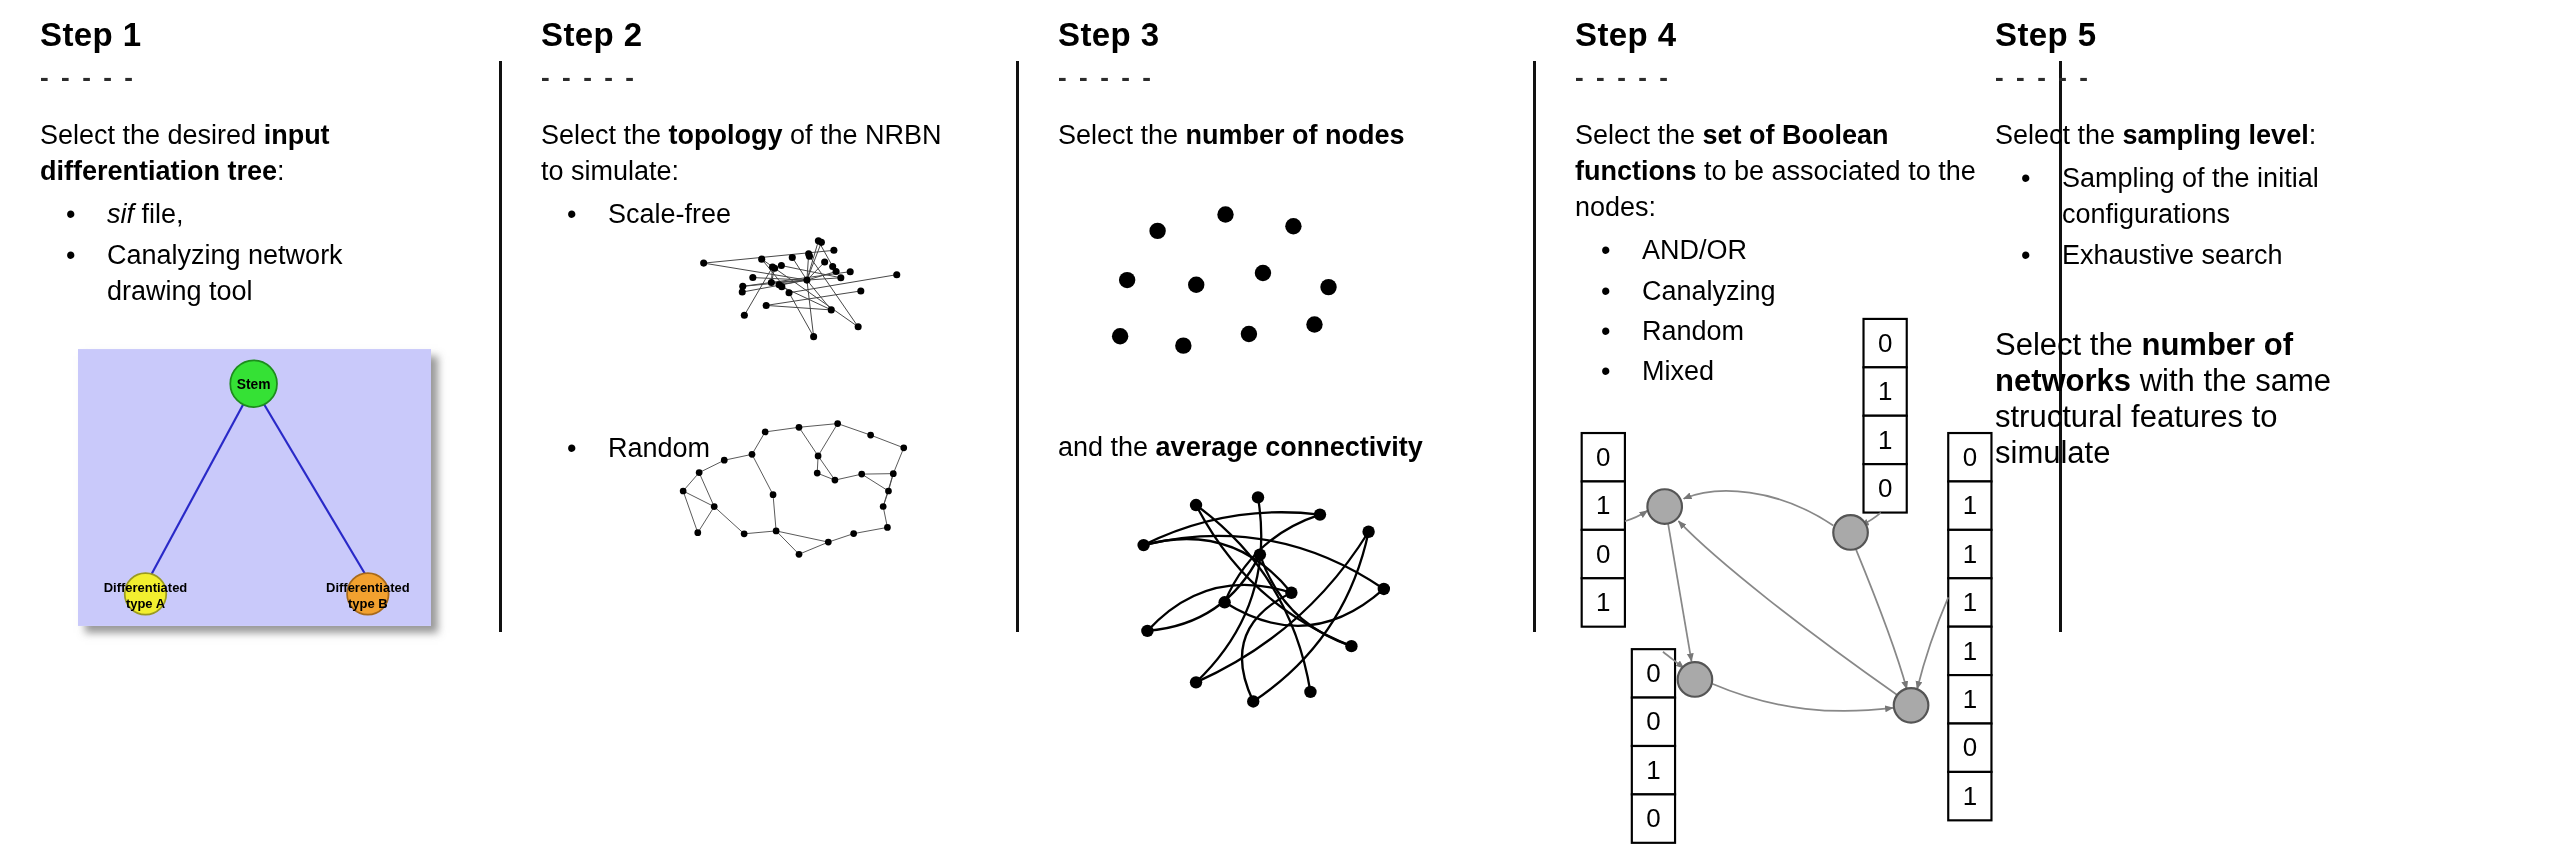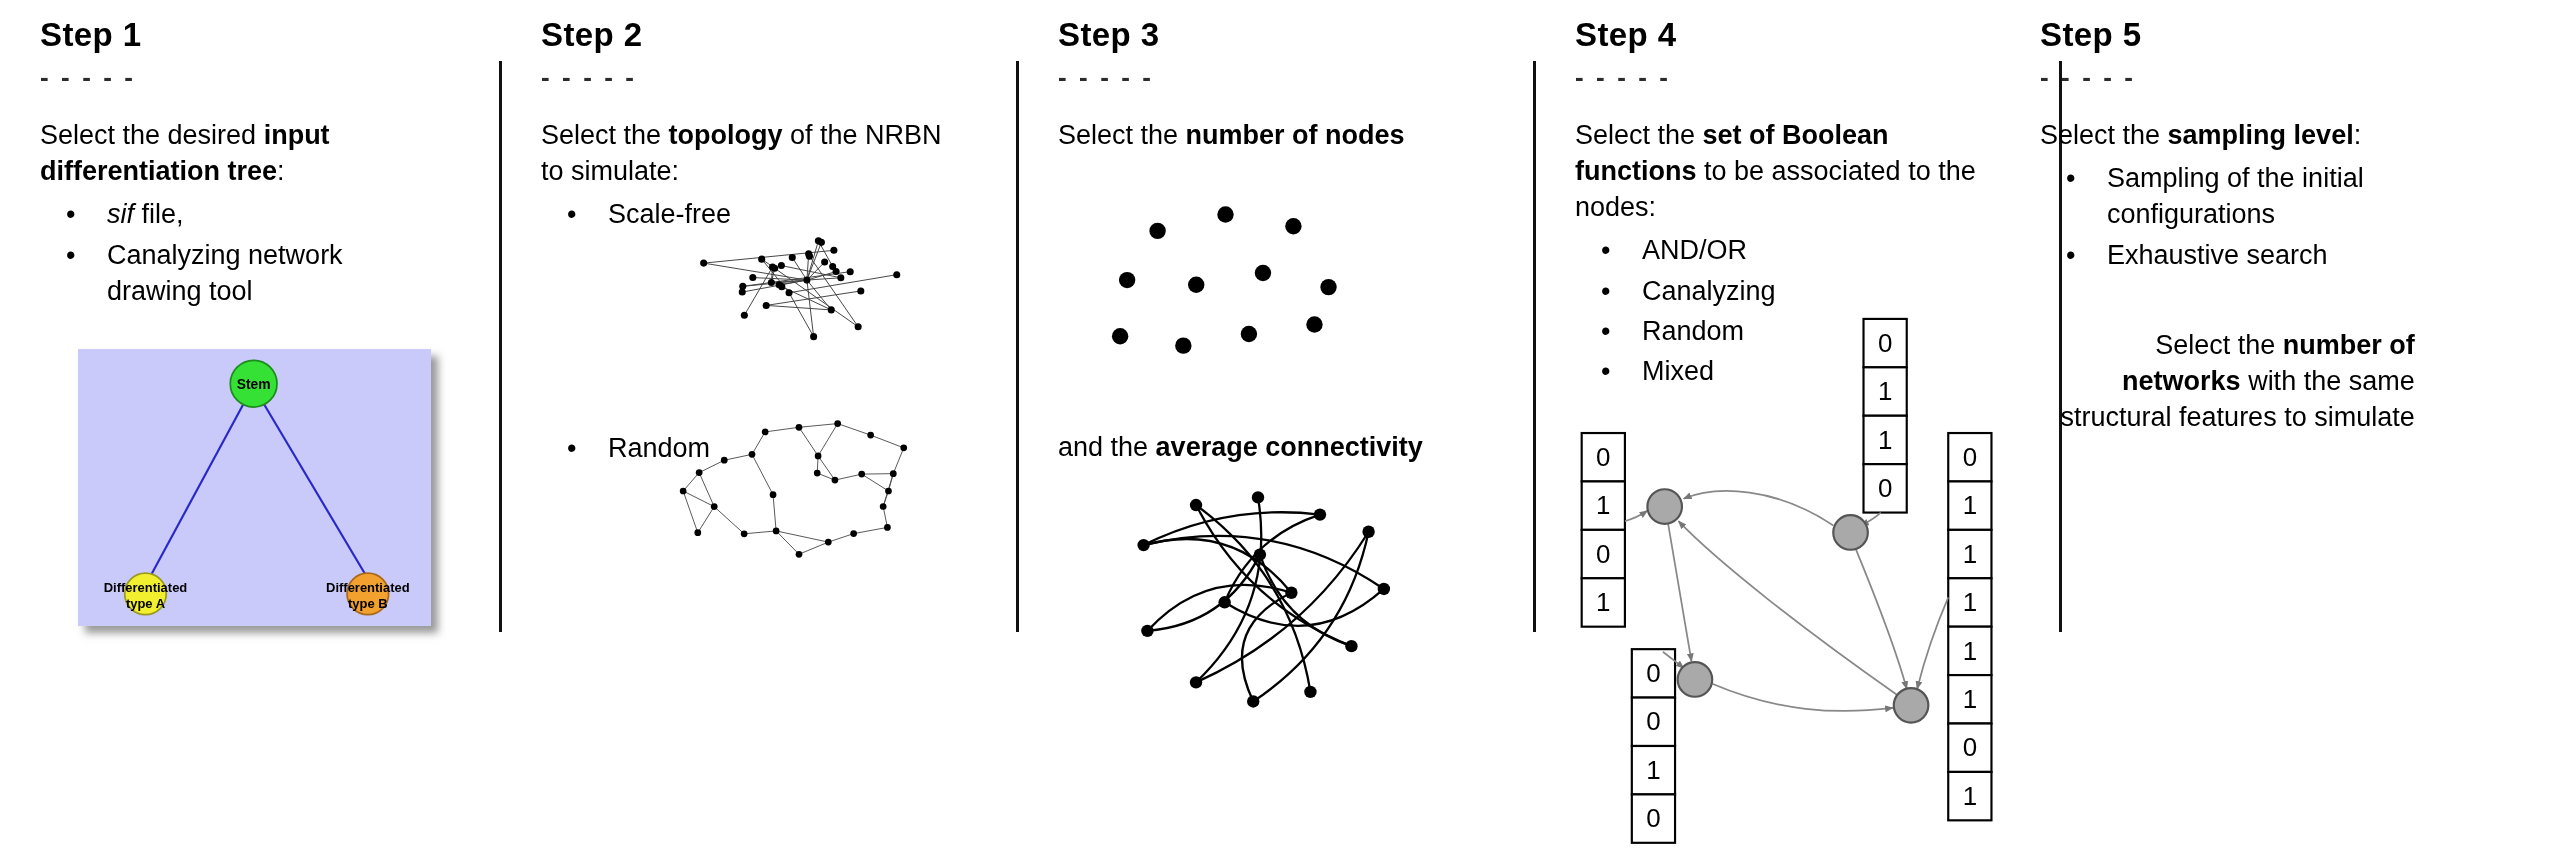--- a/index.html
+++ b/index.html
@@ -5,21 +5,21 @@
   * { box-sizing: border-box; margin: 0; padding: 0; }
   html, body { width: 2576px; height: 851px; background: #ffffff; color: #000;
     font-family: "Liberation Sans", sans-serif; }
   .canvas { position: relative; width: 2576px; height: 851px; overflow: hidden; background: #fff; }
 
   .col { position: absolute; top: 0; height: 851px; padding: 15.6px 17.3px 0 40px; }
   .col1 { left: 0;     width: 501px; }
   .col2 { left: 501px; width: 517px; }
   .col3 { left: 1018px; width: 517px; }
   .col4 { left: 1535px; width: 525px; }
-  .col5 { left: 2000px; width: 432px; }
+  .col5 { left: 1955px; width: 432px; }
 
   .divider { position: absolute; top: 61px; width: 2.6px; height: 571px; background: #111; }
   .d1 { left: 499px; } .d2 { left: 1016px; } .d3 { left: 1533px; } .d4 { left: 2059px; }
 
   .step-title { font-size: 33px; font-weight: bold; letter-spacing: 0.4px; }
   .dashes { font-size: 26px; font-weight: bold; color: #2b2b2b; letter-spacing: 2.6px; margin-top: 8.7px; }
 
   .intro { font-size: 27px; line-height: 36px; margin-top: 24px; }
   .intro b, .para2 b { font-weight: bold; }
   .col2 .intro { max-width: 415px; }
@@ -42,21 +42,21 @@
   .fig-random    { left: 143px; top: 398px; width: 310px; height: 186px; }
   .bullet-random { position: absolute; left: 40px; top: 426px; width: 277px; }
 
   .fig-dots   { left: 67px;  top: 177px; width: 281px; height: 212px; }
   .intro2     { position: absolute; left: 40px; top: 429px; font-size: 27px; line-height: 36px; }
   .fig-tangle { left: 97px; top: 476px; width: 286px; height: 244px; }
 
   .fig-boolnet { left: 42px; top: 312px; width: 452px; height: 536px; }
   .fig-boolnet svg { font-family: "Liberation Sans", sans-serif; }
 
-  .para2 { font-size: 27px; line-height: 36px; margin-top: 54px; max-width: 411px; text-align: right; }
+  .para2 { font-size: 31px; line-height: 36px; margin-top: 54px; max-width: 411px; }
 </style>
 </head>
 <body>
 
 <div class="canvas">
 
   <div class="col col1">
     <div class="step-title">Step 1</div>
     <div class="dashes">- - - - -</div>
     <p class="intro"><span>Select the desired </span><b>input differentiation tree</b><span>:</span></p>

